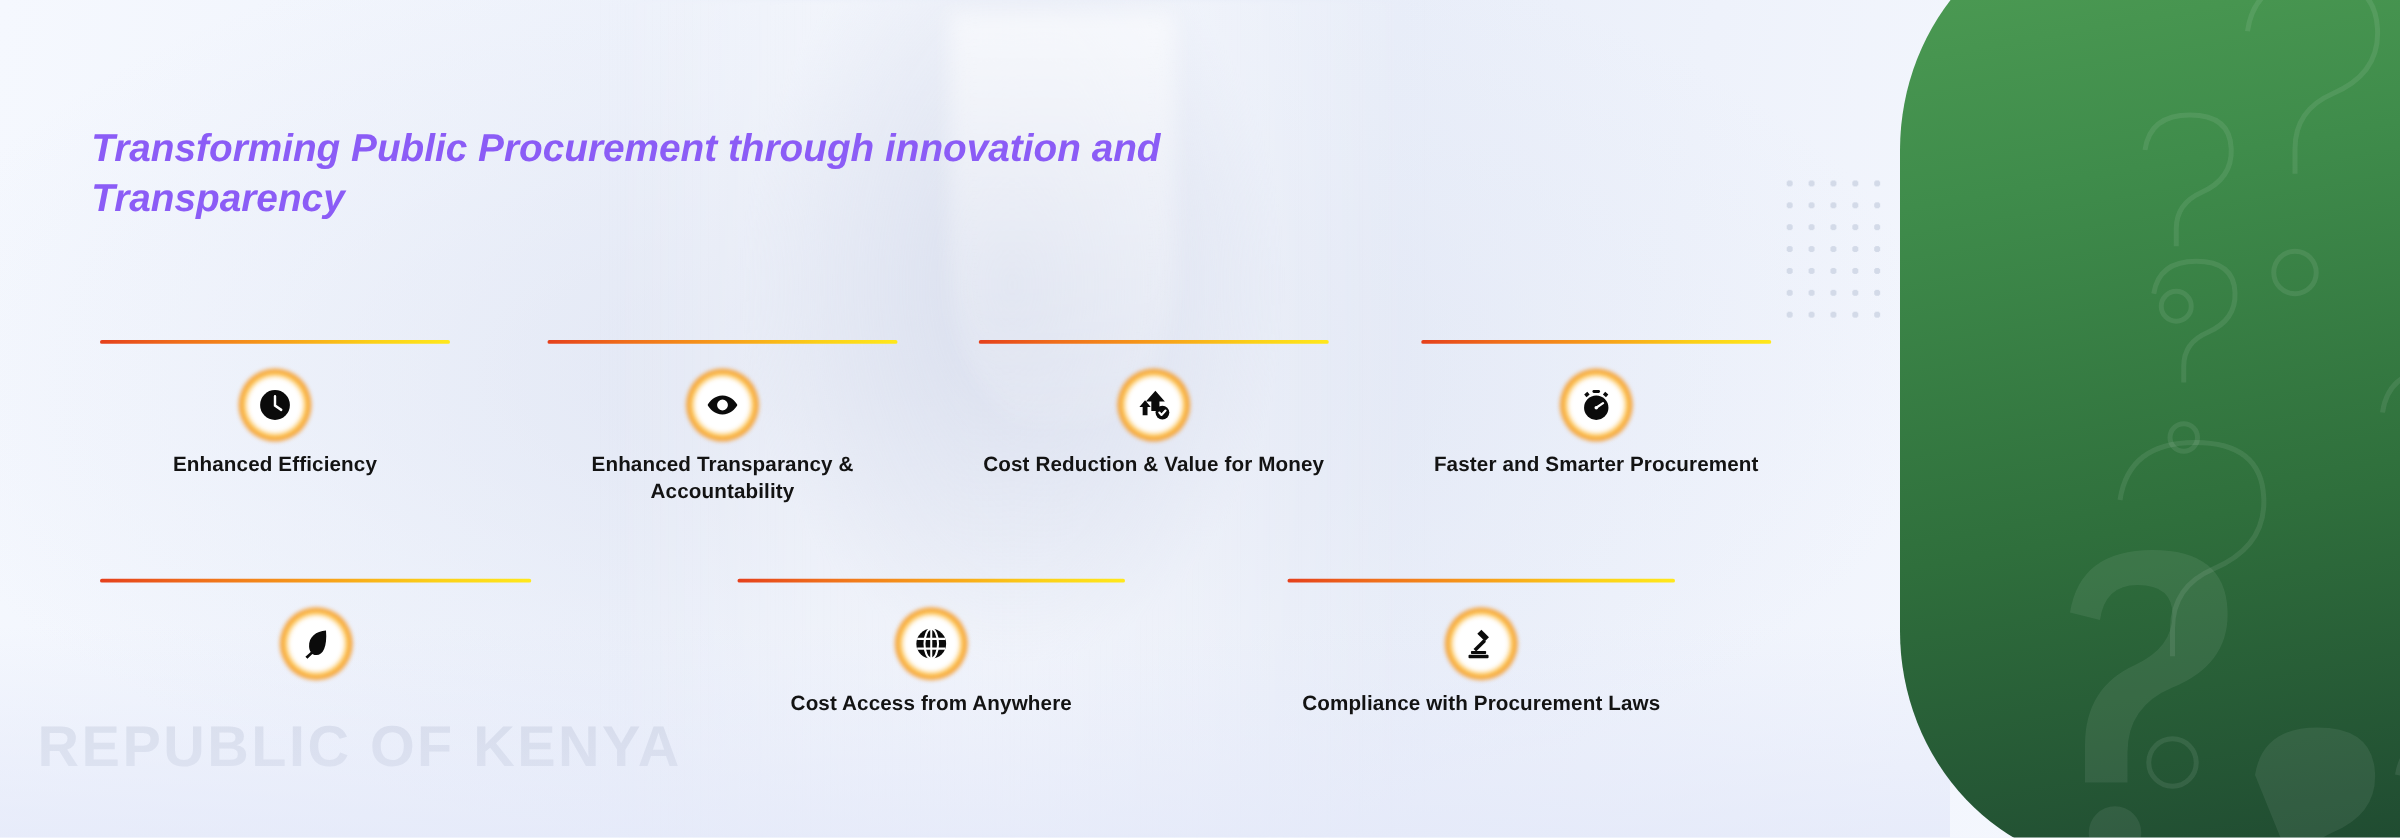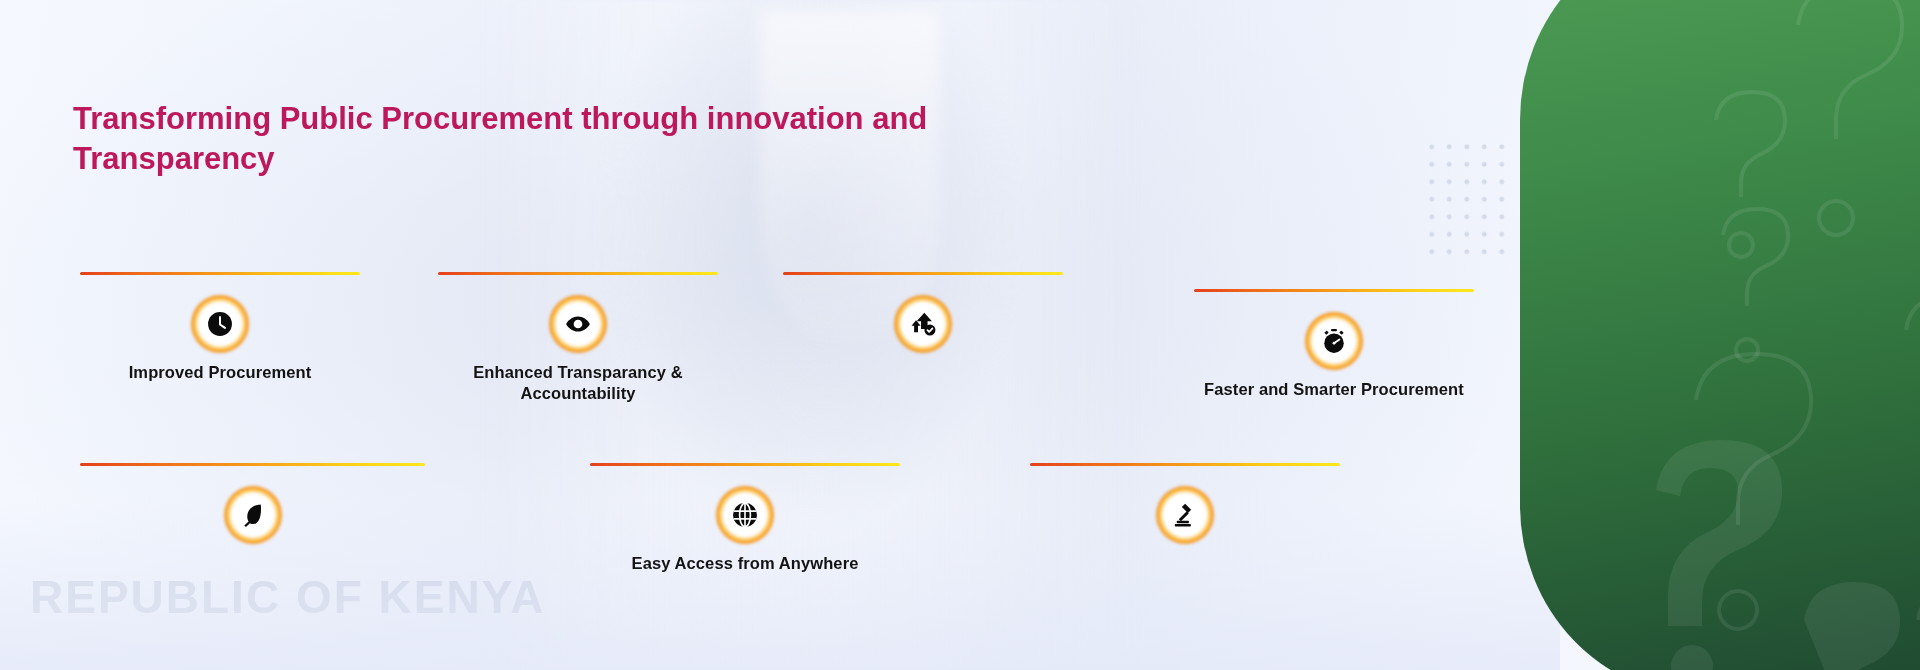--- a/index.html
+++ b/index.html
@@ -60,22 +60,22 @@
   #green-blob svg{ position:absolute; left:0; top:0; }
 
   
   #headings{ position:absolute; left:73px; top:82px; }
   #page-title{
     font-size:43px; font-weight:800; color:#4ea155;
     letter-spacing:.3px; line-height:1;
   }
   #page-subtitle{
     margin-top:17px;
-    font-size:31px; font-weight:700; color:#be185d;
-    line-height:1.29; max-width:1040px;
+    font-size:31px; font-weight:700; color:#8b5cf6;
+    line-height:1.29; max-width:1040px;font-style:italic;
   }
 
   
   .feature-row{ position:absolute; left:0; width:1450px; }
   #row-top{ top:272px; }
   #row-bottom{ top:463px; }
 
   .feature{
     position:absolute; top:0; text-align:center;
   }
@@ -163,21 +163,21 @@
     <div class="divider"></div>
     <div class="icon-wrap">
       <div class="icon-halo"></div>
       <div class="icon-glyph">
         <svg viewBox="0 0 24 24">
             <circle cx="12" cy="12" r="11"></circle>
             <path d="M12 5.6v6.8l4.6 3.2" stroke="#fff" stroke-width="1.8" fill="none" stroke-linecap="round"></path>
           </svg>
       </div>
     </div>
-    <div class="feature-label">Improved Procurement</div>
+    <div class="feature-label">Enhanced Efficiency</div>
   </div>
 
   <div class="feature" style="left:438px; width:280px;">
     <div class="divider"></div>
     <div class="icon-wrap">
       <div class="icon-halo"></div>
       <div class="icon-glyph">
         <svg viewBox="0 0 24 24">
             <path d="M12 5C6.5 5 2.4 9.2 1 12c1.4 2.8 5.5 7 11 7s9.6-4.2 11-7c-1.4-2.8-5.5-7-11-7zm0 11a4 4 0 110-8 4 4 0 010 8z"></path>
             <circle cx="12" cy="12" r="2.1" fill="#fff"></circle>
@@ -193,23 +193,24 @@
       <div class="icon-halo"></div>
       <div class="icon-glyph">
         <svg viewBox="0 0 24 24">
           <path d="M13.2 1.5l7 8h-4v7h-6v-7h-4z"></path>
           <path d="M5.6 8.5l4.2 5h-2.4v6h-3.6v-6H1.4z"></path>
           <circle cx="18.4" cy="17.6" r="5.1"></circle>
           <path d="M16.1 17.6l1.6 1.7 3-3.2" stroke="#fff" stroke-width="1.6" fill="none" stroke-linecap="round" stroke-linejoin="round"></path>
         </svg>
       </div>
     </div>
-  </div>
-
-  <div class="feature" style="left:1194px; width:280px;margin-top:17px;">
+    <div class="feature-label">Cost Reduction &amp; Value for Money</div>
+  </div>
+
+  <div class="feature" style="left:1137px; width:280px;">
     <div class="divider"></div>
     <div class="icon-wrap">
       <div class="icon-halo"></div>
       <div class="icon-glyph">
         <svg viewBox="0 0 24 24">
           <rect x="9.2" y="1" width="5.6" height="2.1" rx="1"></rect>
           <path d="M3.1 4.3l2.3-2 1.7 2-2.3 2z"></path>
           <path d="M20.9 4.3l-2.3-2-1.7 2 2.3 2z"></path>
           <circle cx="12" cy="14" r="9"></circle>
           <path d="M12 14l5-3.4" stroke="#fff" stroke-width="1.7" fill="none" stroke-linecap="round"></path>
@@ -243,31 +244,32 @@
       <div class="icon-glyph">
         <svg viewBox="0 0 24 24">
           <circle cx="12" cy="12" r="11"></circle>
           <g stroke="#fff" stroke-width="1.5" fill="none">
             <ellipse cx="12" cy="12" rx="5" ry="11"></ellipse>
             <path d="M1.6 8.4h20.8M1.6 15.6h20.8M12 1v22"></path>
           </g>
         </svg>
       </div>
     </div>
-    <div class="feature-label">Easy Access from Anywhere</div>
+    <div class="feature-label">Cost Access from Anywhere</div>
   </div>
 
   <div class="feature" style="left:1030px; width:310px;">
     <div class="divider"></div>
     <div class="icon-wrap">
       <div class="icon-halo"></div>
       <div class="icon-glyph">
         <svg viewBox="0 0 24 24">
           <path d="M12.1 1.6l5.6 5.6-3 3-5.6-5.6z"></path>
           <path d="M13.6 8.6l1.9 1.9-7.3 7.3-1.9-1.9z" transform="rotate(0 12 12)"></path>
           <rect x="4.4" y="17.3" width="11.2" height="2.3" rx=".6"></rect>
           <rect x="2.6" y="20.2" width="14.8" height="2.5" rx=".7"></rect>
         </svg>
       </div>
     </div>
+    <div class="feature-label">Compliance with Procurement Laws</div>
   </div>
 
 </div>
 
 </body></html>

